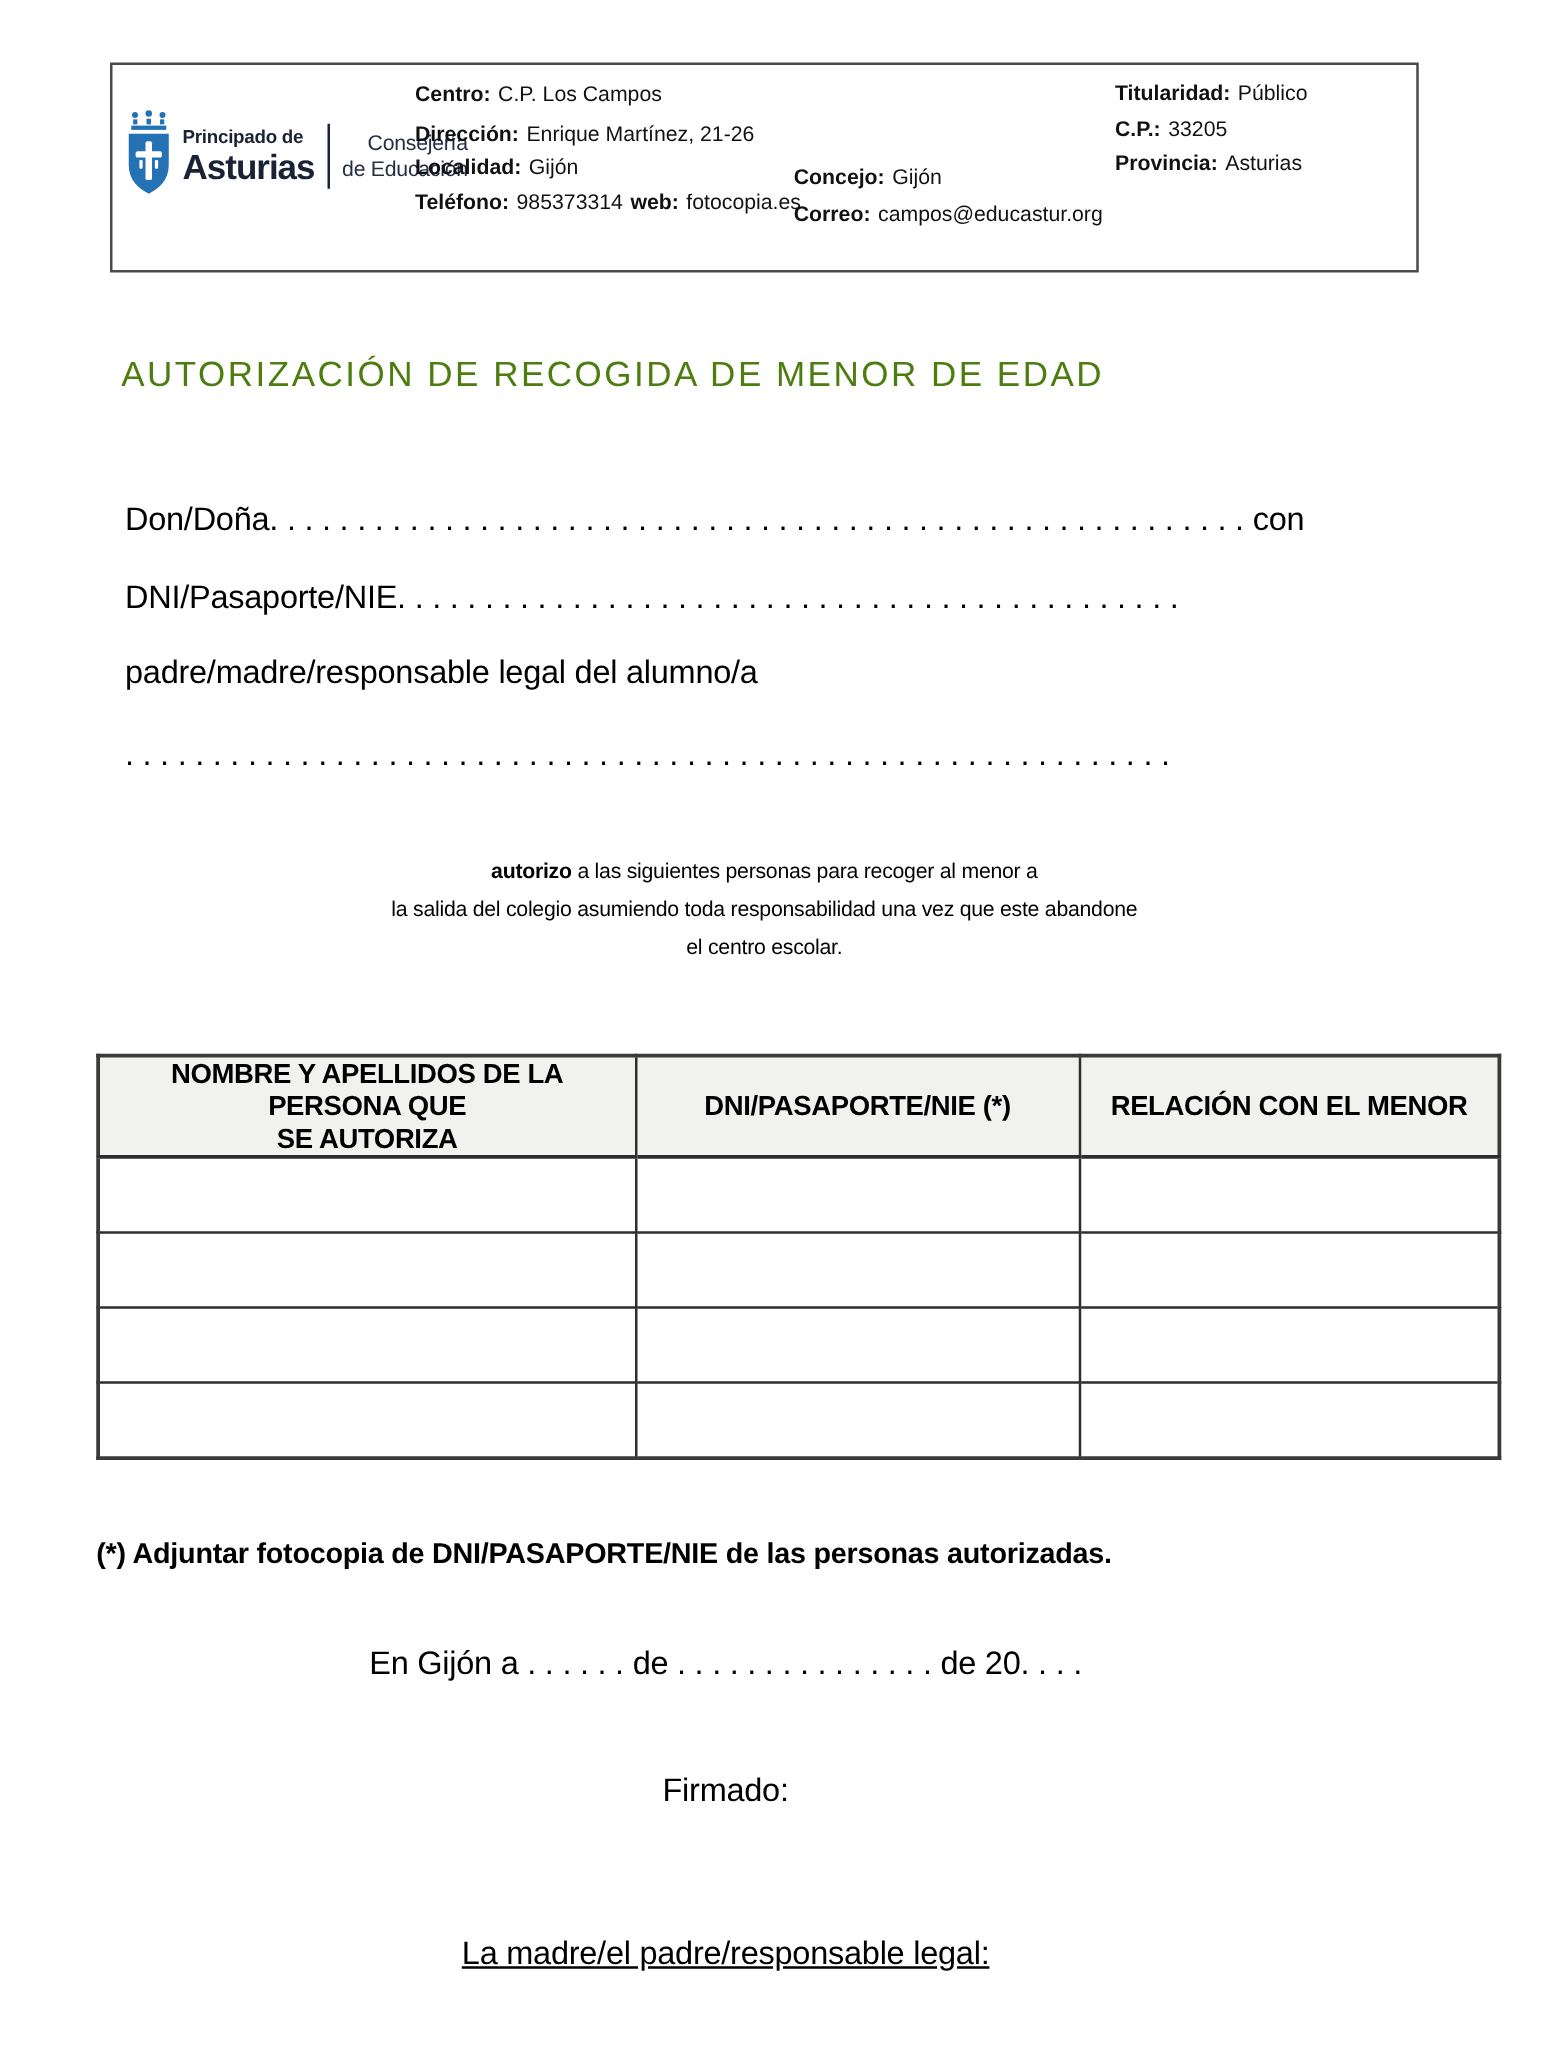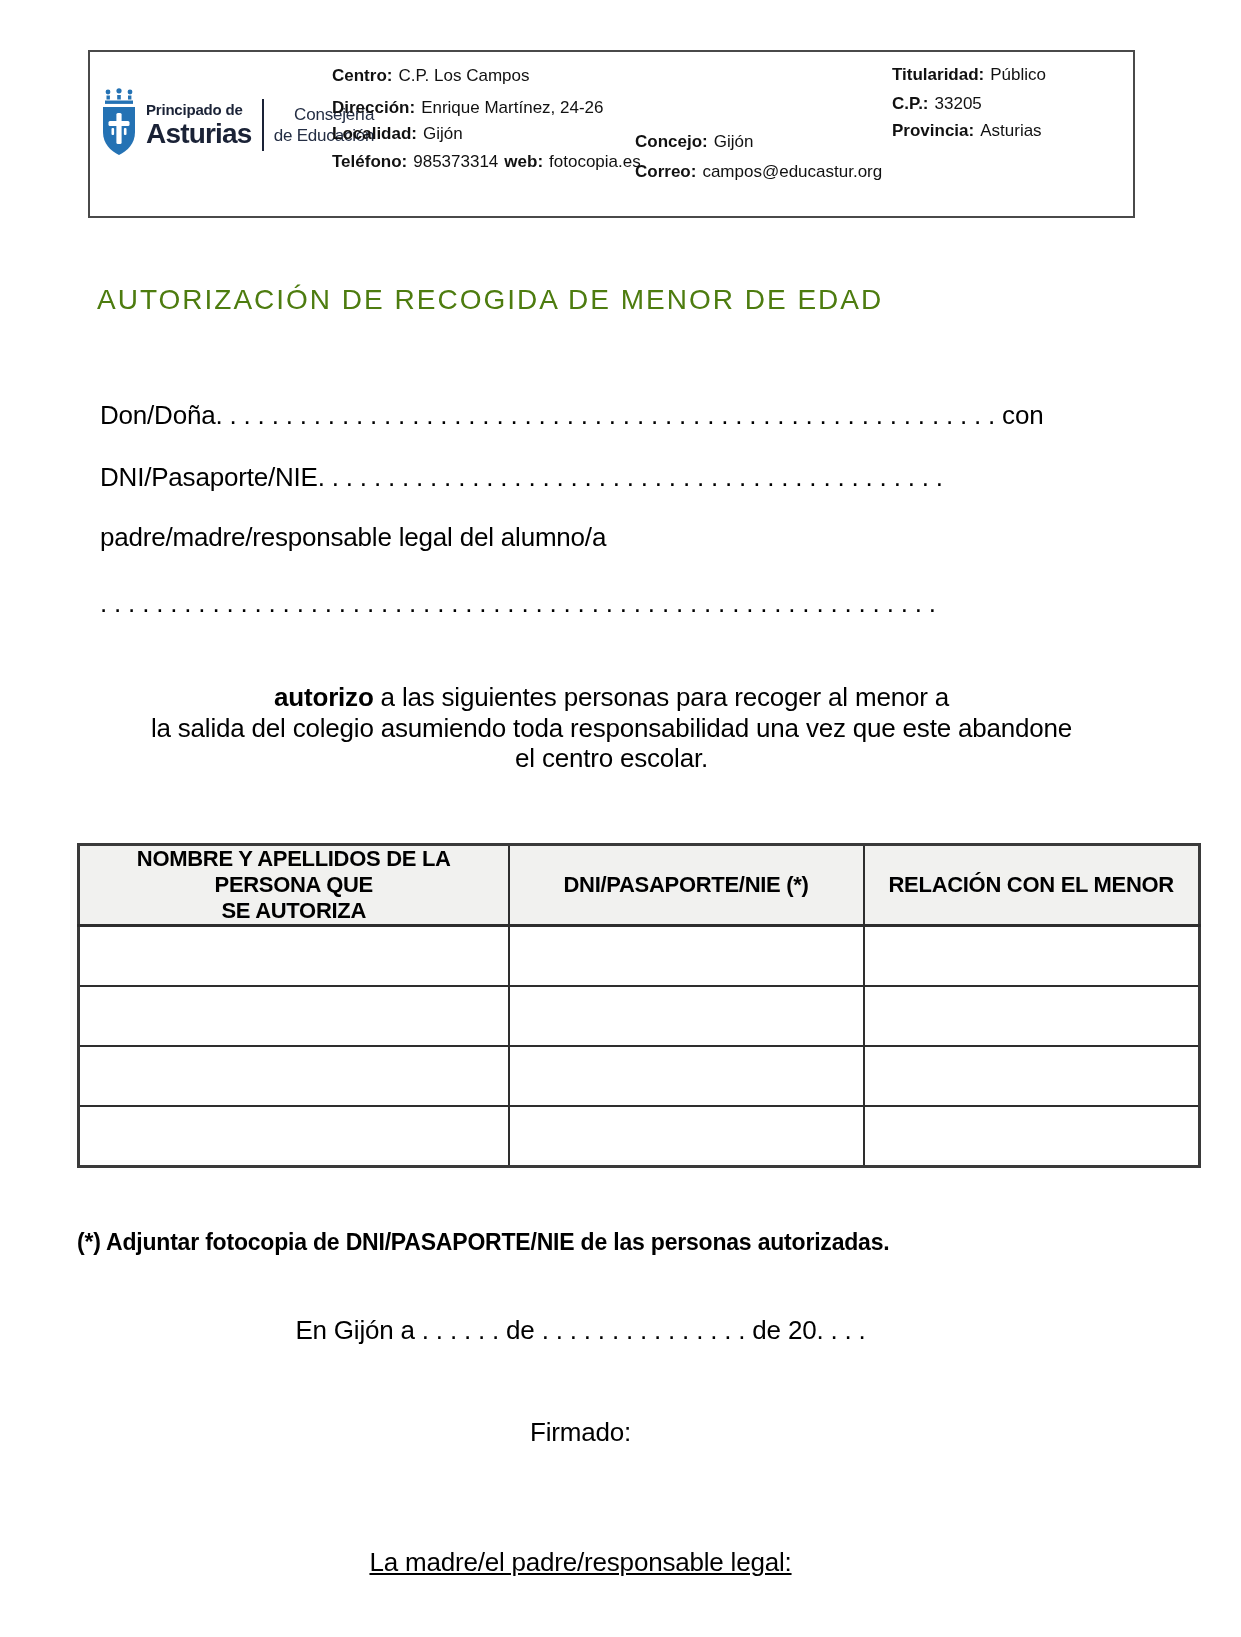--- a/index.html
+++ b/index.html
@@ -27,21 +27,21 @@
   .colC{left:802px;}
   
   .doc-title{
     position:absolute;left:97px;top:284px;font-size:28px;font-weight:400;
     letter-spacing:2px;white-space:nowrap;color:#4d7c0f;
   }
   
   .bline{position:absolute;left:100px;font-size:26px;white-space:nowrap;color:#000;letter-spacing:-.2px;}
   .auth-par{
     position:absolute;left:88px;top:682px;width:1047px;text-align:center;
-    font-size:26px;line-height:30.5px;letter-spacing:-.2px;
+    font-size:17px;line-height:30.5px;letter-spacing:-.2px;
   }
   .auth-par b{font-weight:700;}
   
   table.auth-table{
     position:absolute;left:77px;top:843px;width:1121px;
     border-collapse:collapse;table-layout:fixed;
   }
   table.auth-table th,table.auth-table td{border:2px solid #2e2e2e;padding:0;}
   table.auth-table th{
     height:76px;background:#f1f1ef;font-size:22px;font-weight:700;
@@ -97,21 +97,21 @@
       <span class="logo-dept">
         <div>Consejería</div>
         <div>de Educación</div>
       </span>
     </div>
 
     <div class="hline colA" style="top:14px">
       <span class="lbl">Centro:</span><span>C.P. Los Campos</span>
     </div>
     <div class="hline colA" style="top:46px">
-      <span class="lbl">Dirección:</span><span>Enrique Martínez, 24-26</span>
+      <span class="lbl">Dirección:</span><span>Enrique Martínez, 21-26</span>
     </div>
     <div class="hline colA" style="top:72px">
       <span class="lbl">Localidad:</span><span>Gijón</span>
     </div>
     <div class="hline colA" style="top:100px">
       <span class="lbl">Teléfono:</span><span>985373314</span><span class="lbl2">web:</span><span>fotocopia.es</span>
     </div>
 
     <div class="hline colB" style="top:80px">
       <span class="lbl">Concejo:</span><span>Gijón</span>

